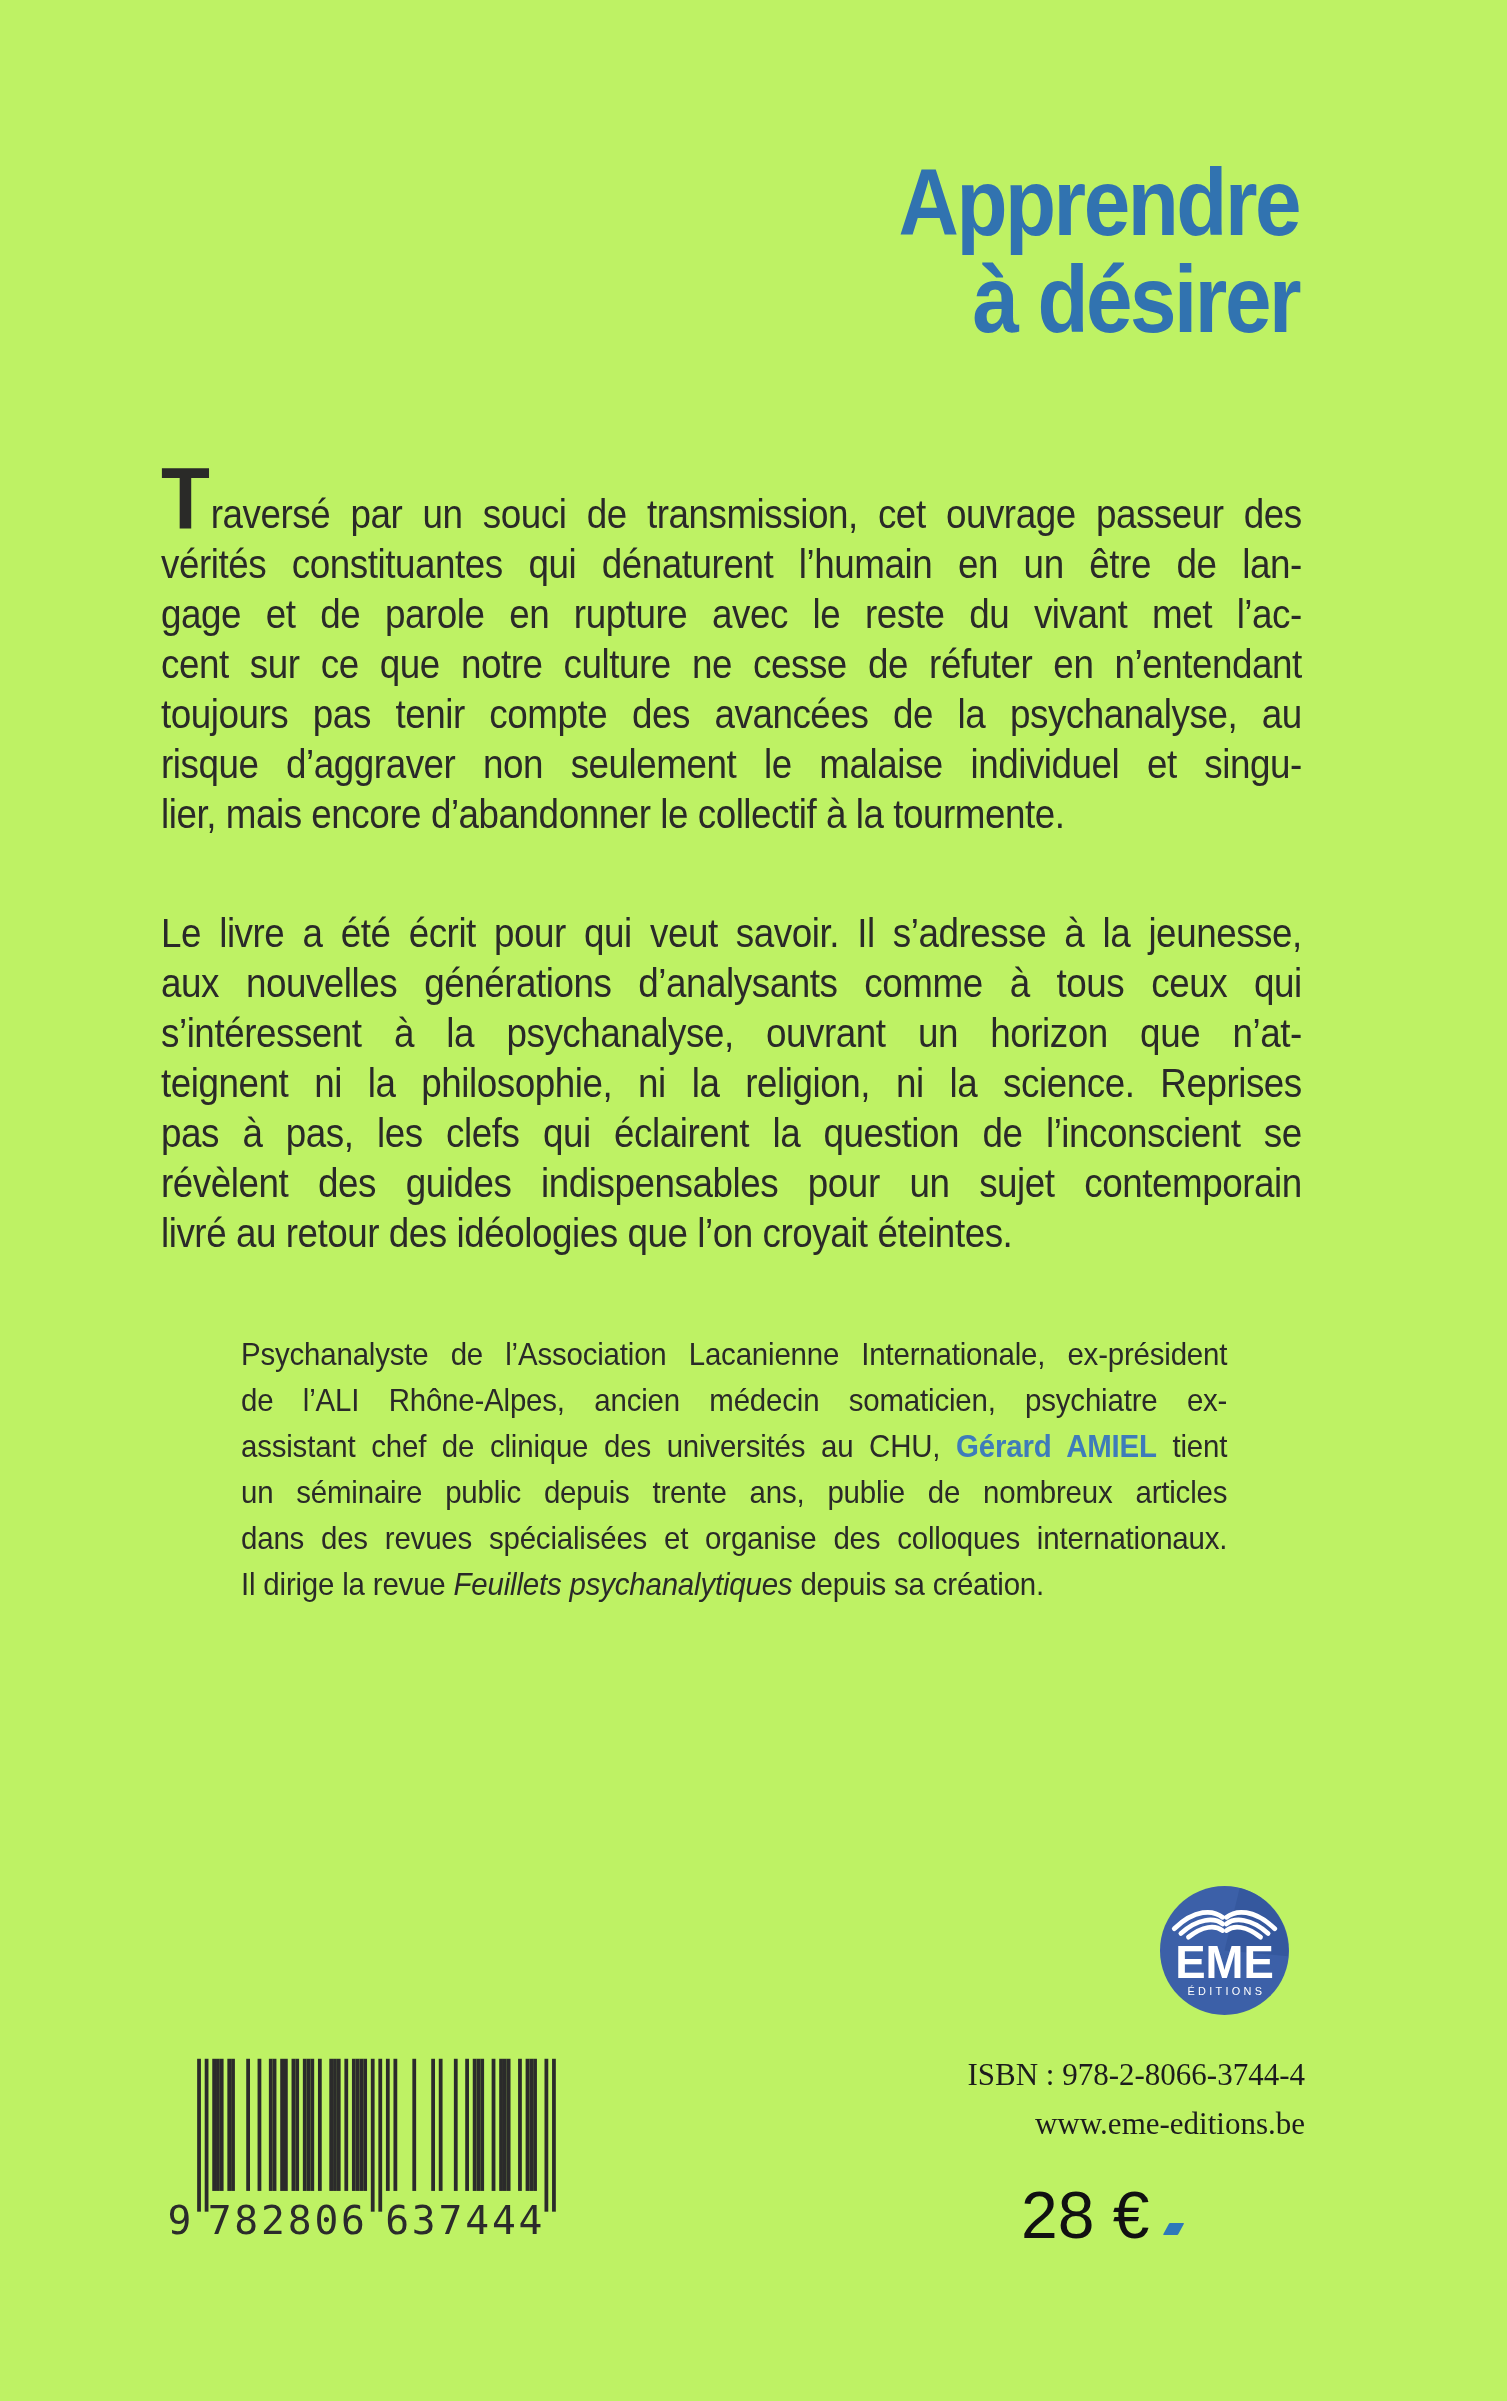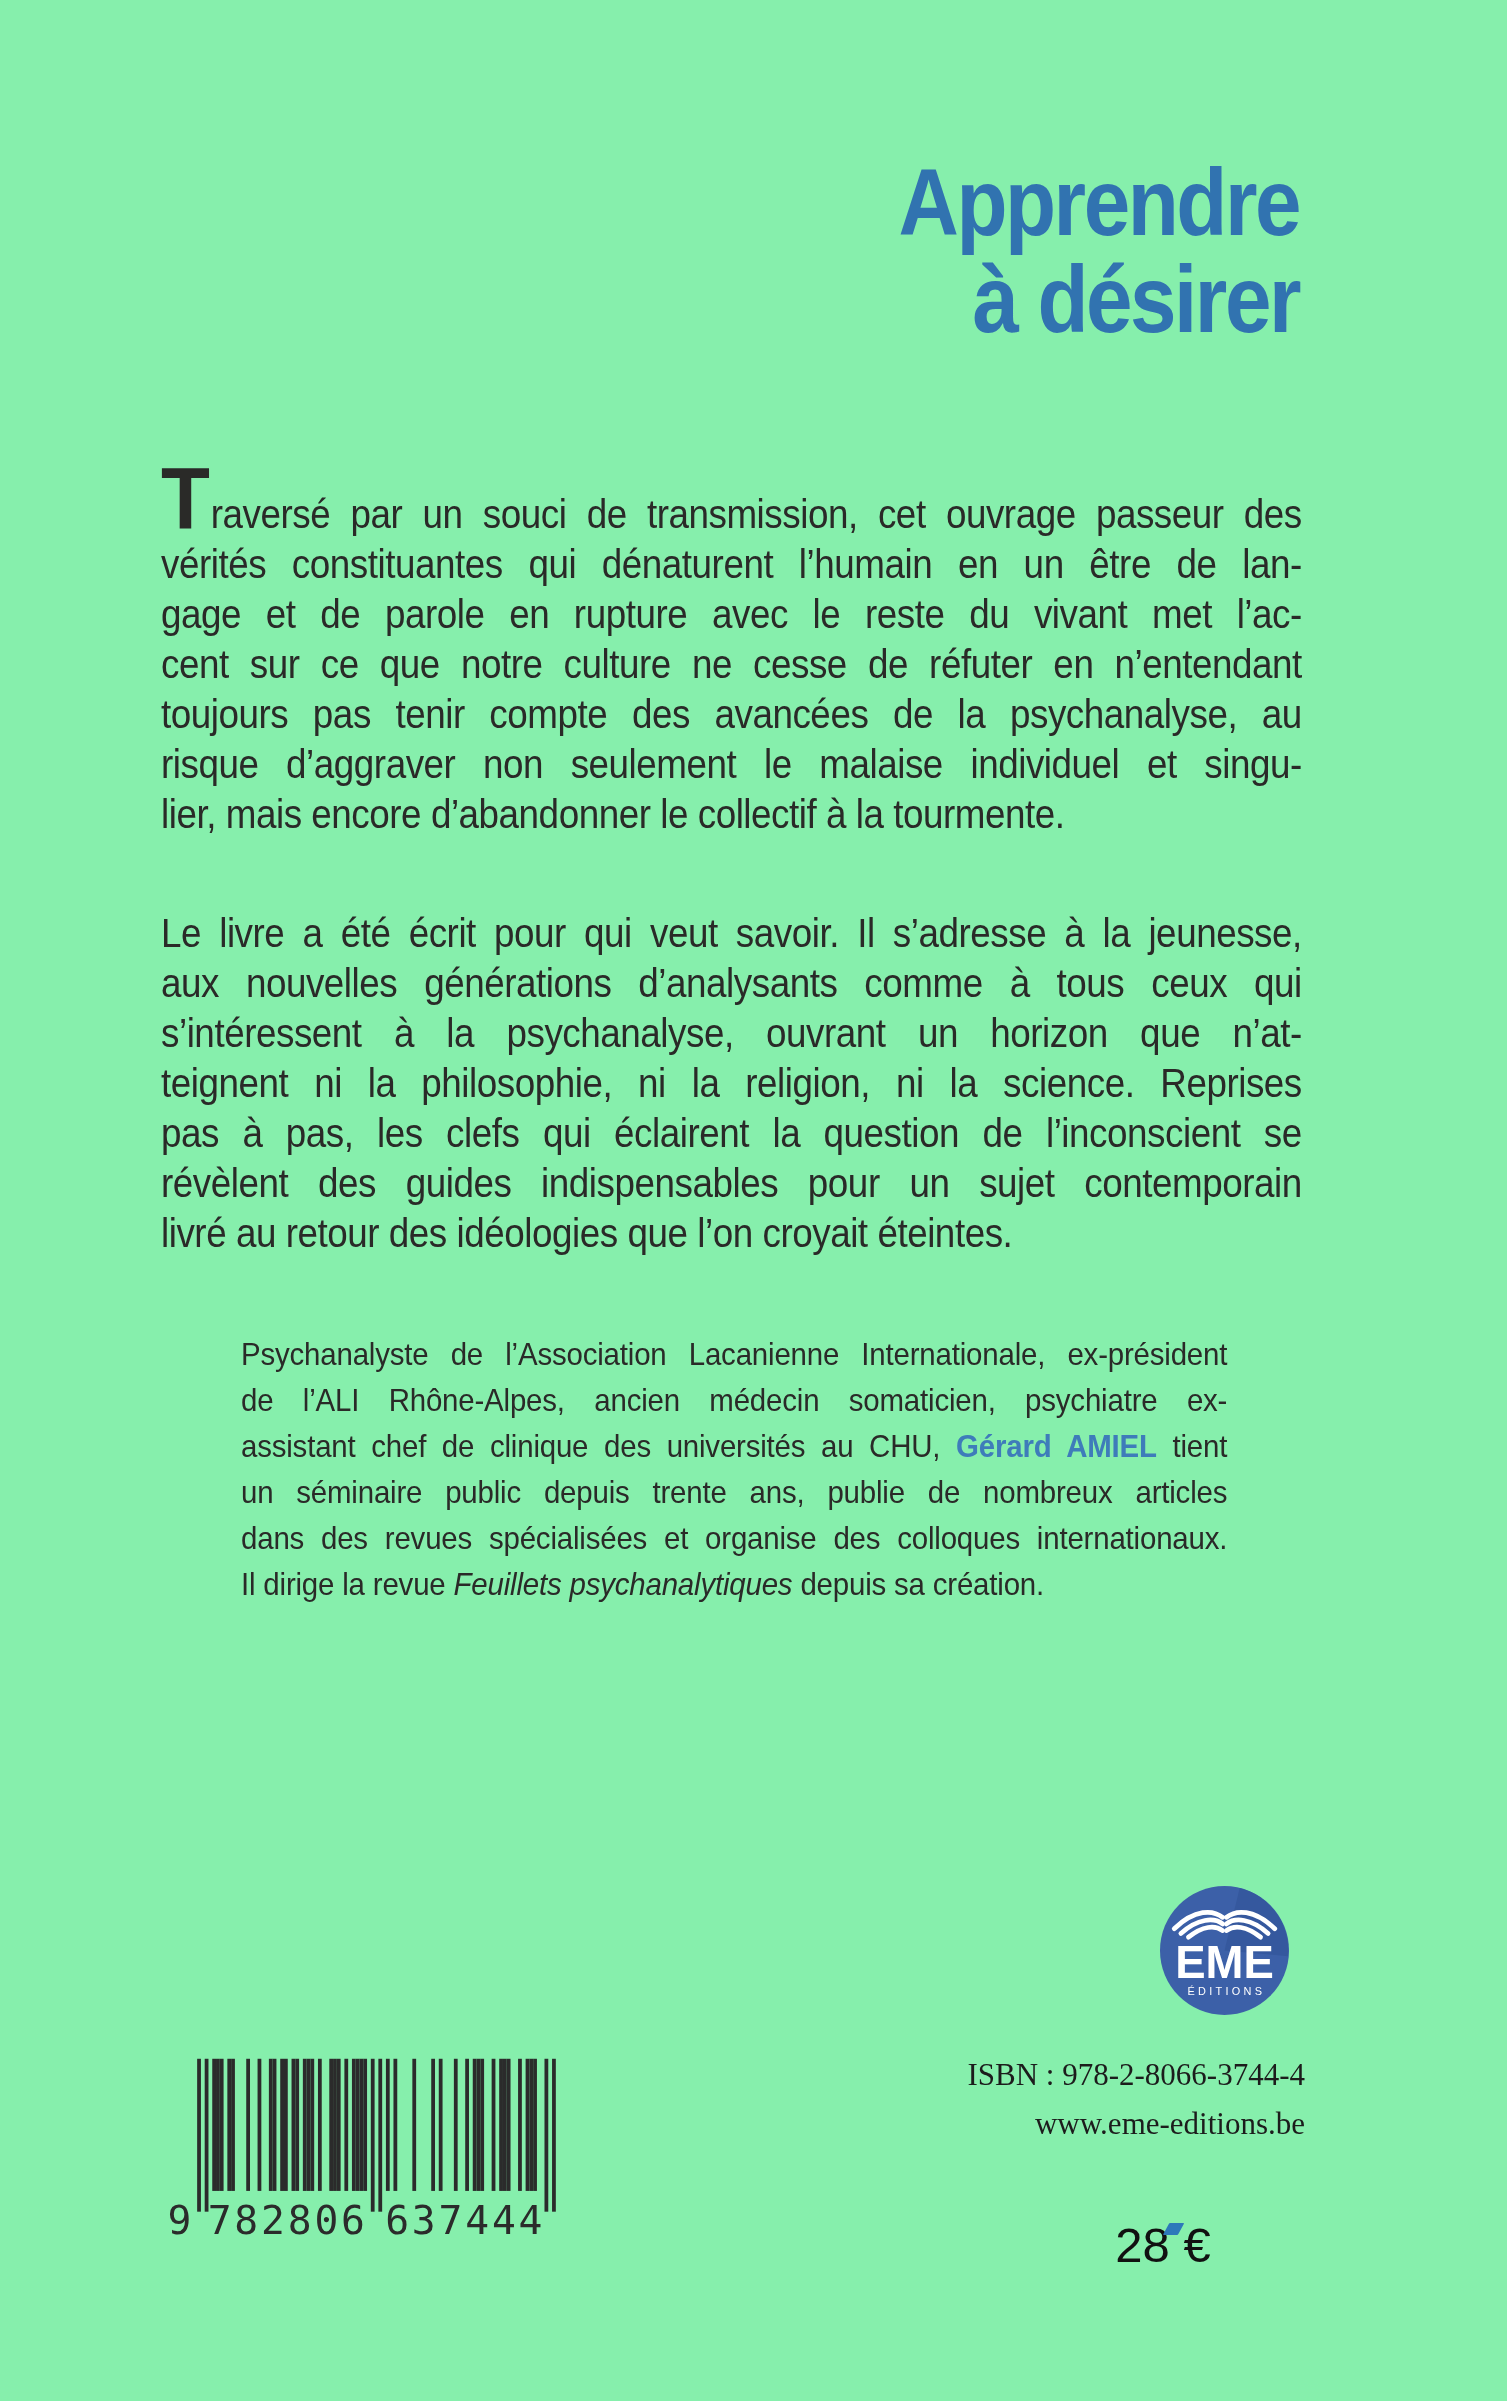--- a/index.html
+++ b/index.html
@@ -1,19 +1,19 @@
 <!DOCTYPE html>
 <html style="font-size:15px"><head>
 <meta charset="utf-8">
 <style>
   html,body{margin:0;padding:0;background:#888;}
   .page{
     position:relative;
     width:1508px;height:2402px;
-    background:#86efac;
+    background:#bef264;
     overflow:hidden;
     font-family:"Liberation Sans", sans-serif;
     color:#2a2a28;
   }
   
   .title{
     position:absolute;
     top:154px; right:209px;
     width:719px;
     text-align:right;
@@ -84,24 +84,23 @@
     text-align:right;
     font-family:"Liberation Serif", serif;
     font-size:31px;
     line-height:49px;
     color:#1c1c1c;
   }
   .price{
     position:absolute;
     right:203px; top:2177px;
     width:284px;
-    text-align:center;
-    font-size:49px;
+    text-align:left;
+    font-size:66px;
     color:#111;
-    margin-top:40px;
   }
   .price-mark{
     position:absolute;
     left:1166px; top:2223px;
     width:15px; height:12.3px;
     background:#2d79ba;
     transform:skewX(-28deg);
     border-radius:0.9px;
   }
   .barcode{

